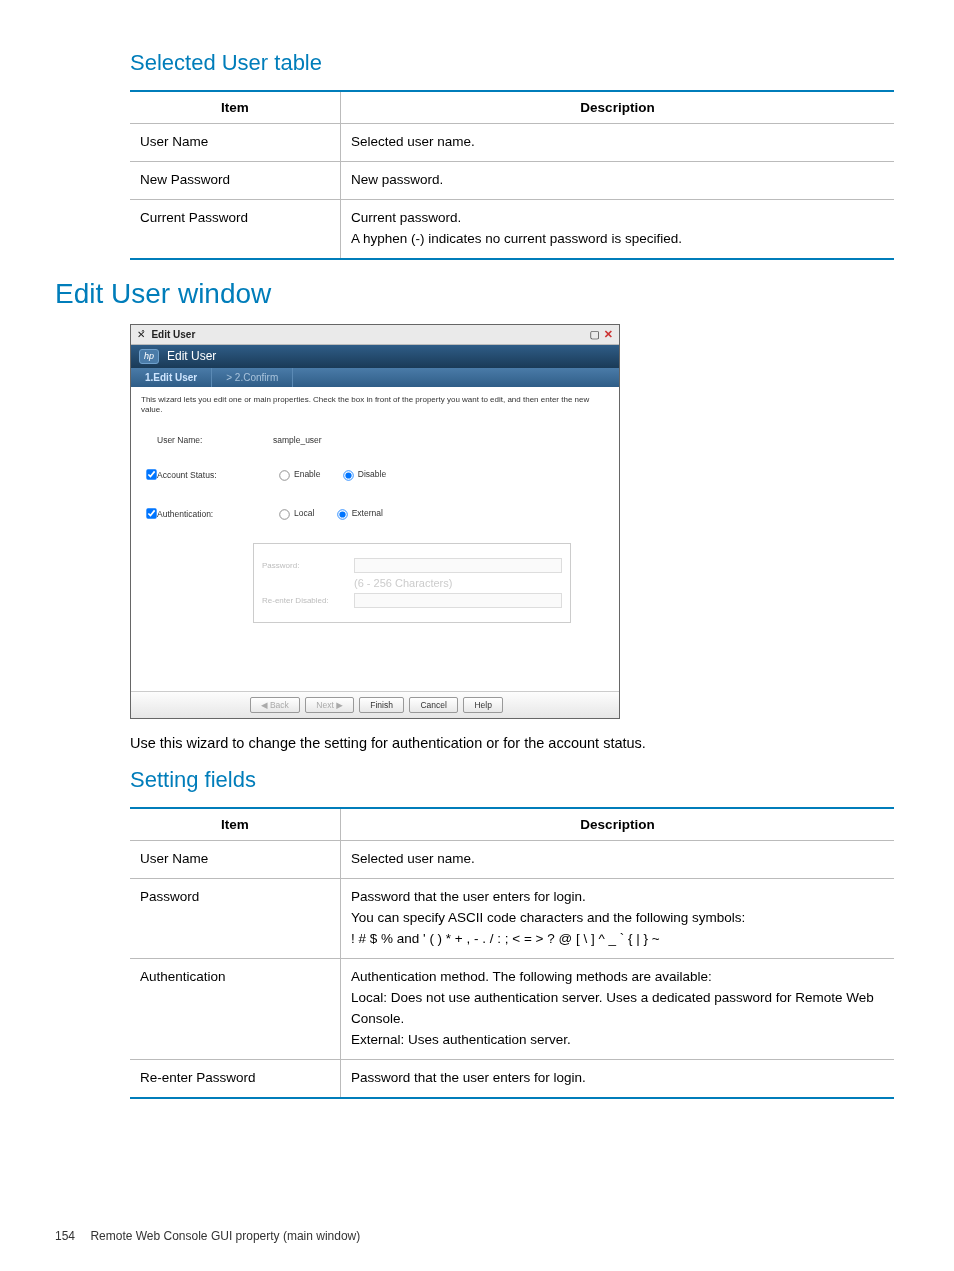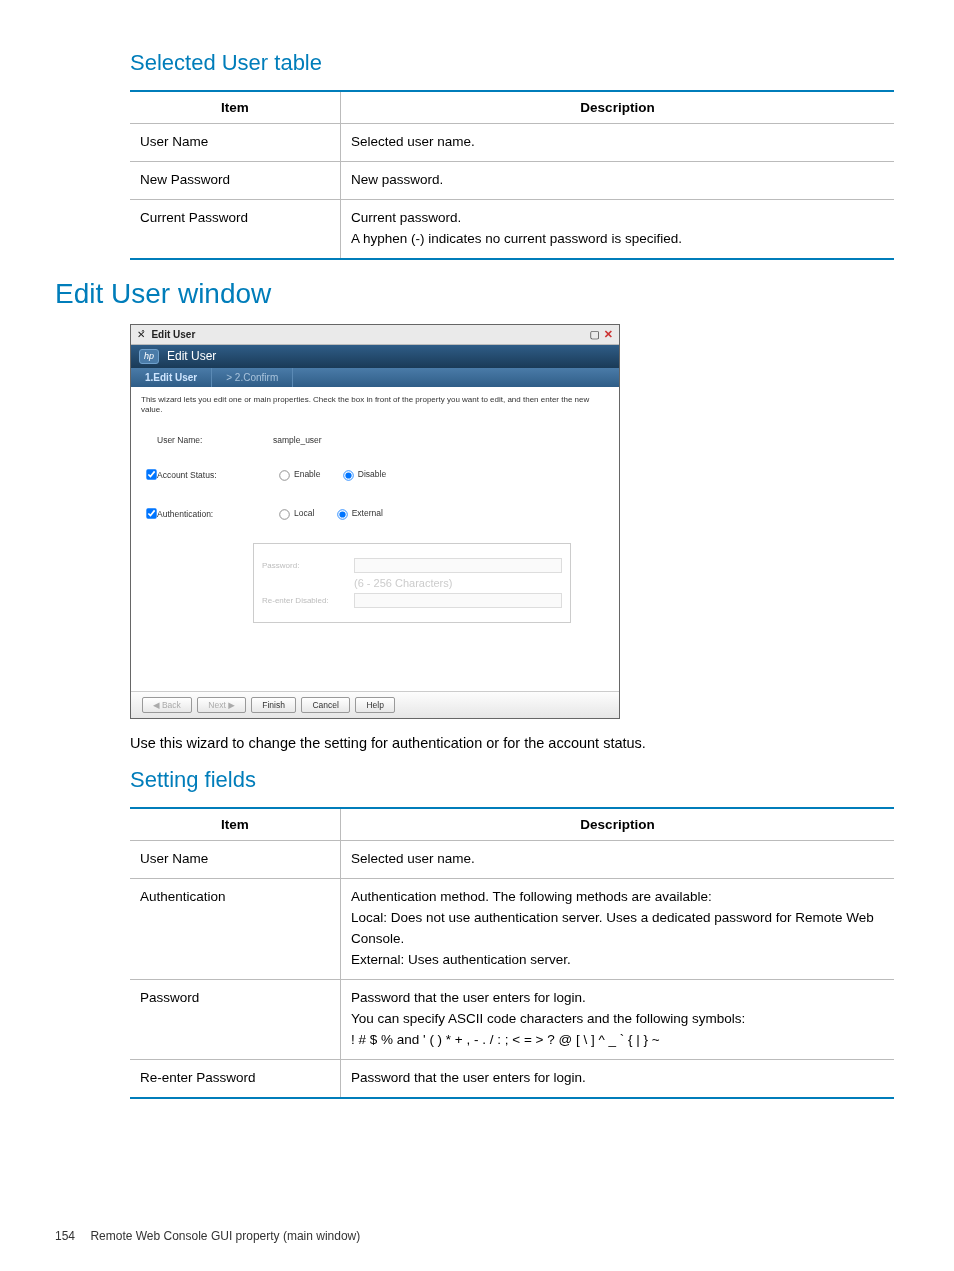--- a/index.html
+++ b/index.html
@@ -123,21 +123,21 @@
   .pw-box .pw-lbl { width: 92px; }
   .pw-box .pw-input {
     flex: 1; height: 13px; border: 1px solid #ddd; background: #fafafa;
   }
   .pw-box .pw-note { margin-left: 92px; font-size: 11px; color: #ccc; }
   .shot-spacer { height: 58px; background: #fff; }
   .shot-footer {
     background: linear-gradient(#fdfdfd,#e6e6e6);
     border-top: 1px solid #ccc;
     padding: 5px 8px;
-    text-align: left;
+    text-align: center;
   }
   .shot-footer .btn {
     display: inline-block;
     border: 1px solid #999;
     background: linear-gradient(#fff,#e8e8e8);
     padding: 2px 10px;
     font-size: 8.5px;
     margin-left: 3px;
     border-radius: 2px;
     color: #333;
@@ -270,26 +270,26 @@
       <th>Item</th>
       <th>Description</th>
     </tr>
   </thead>
   <tbody>
     <tr>
       <td>User Name</td>
       <td>Selected user name.</td>
     </tr>
     <tr>
+      <td>Password</td>
+      <td>Password that the user enters for login.<br>You can specify ASCII code characters and the following symbols:<br>! # $ % and ' ( ) * + , - . / : ; &lt; = &gt; ? @ [ \ ] ^ _ ` { | } ~</td>
+    </tr>
+    <tr>
       <td>Authentication</td>
       <td>Authentication method. The following methods are available:<br>Local: Does not use authentication server. Uses a dedicated password for Remote Web Console.<br>External: Uses authentication server.</td>
-    </tr>
-    <tr>
-      <td>Password</td>
-      <td>Password that the user enters for login.<br>You can specify ASCII code characters and the following symbols:<br>! # $ % and ' ( ) * + , - . / : ; &lt; = &gt; ? @ [ \ ] ^ _ ` { | } ~</td>
     </tr>
     <tr>
       <td>Re-enter Password</td>
       <td>Password that the user enters for login.</td>
     </tr>
   </tbody>
 </table>
 
 <div class="page-footer">
   <span class="pgnum">154</span>

